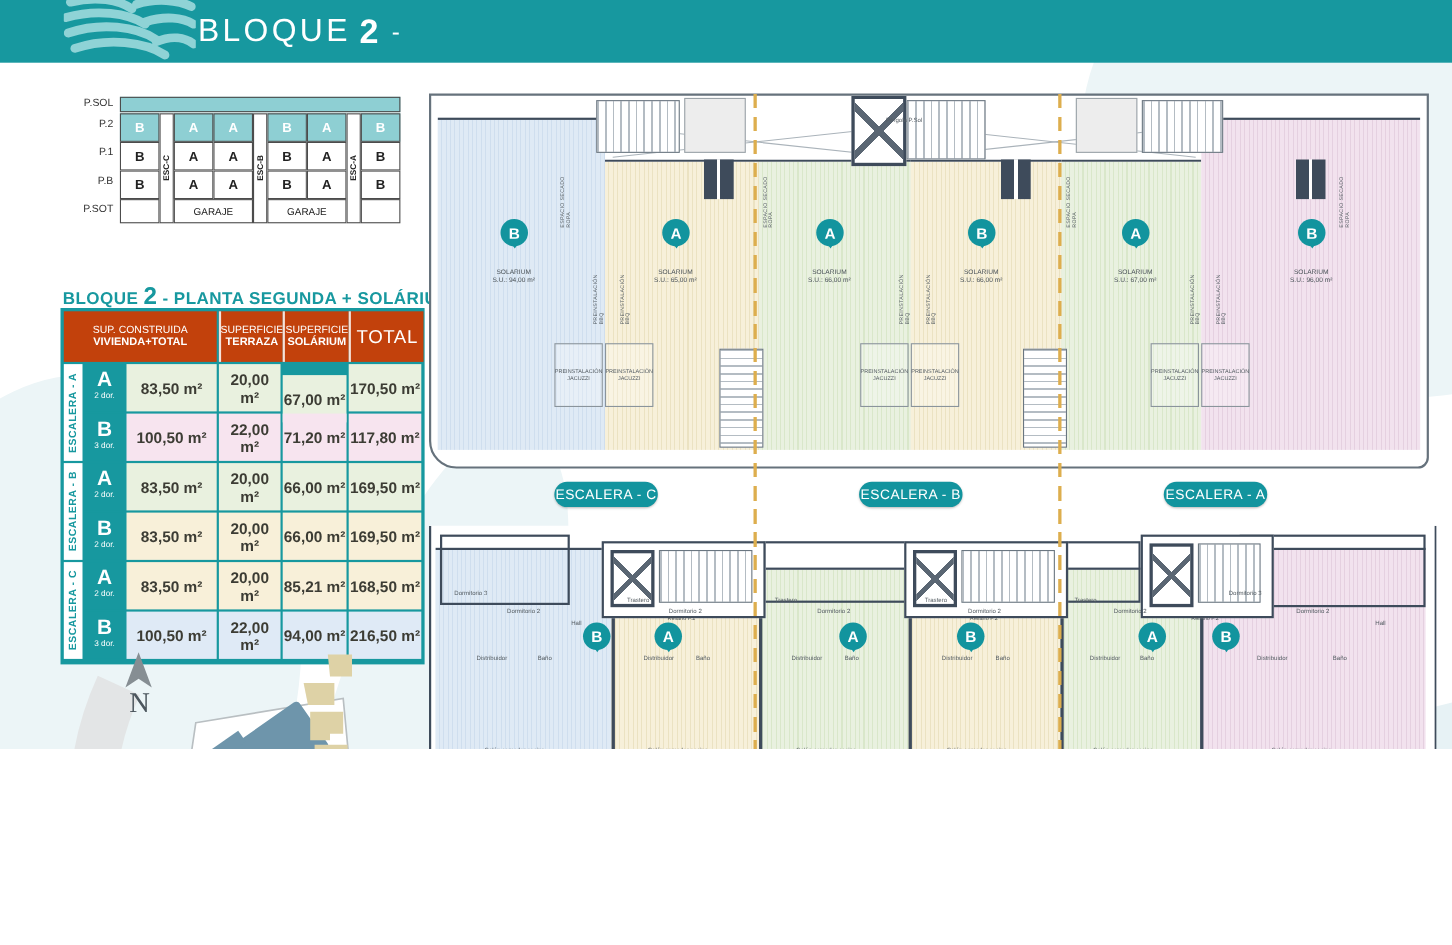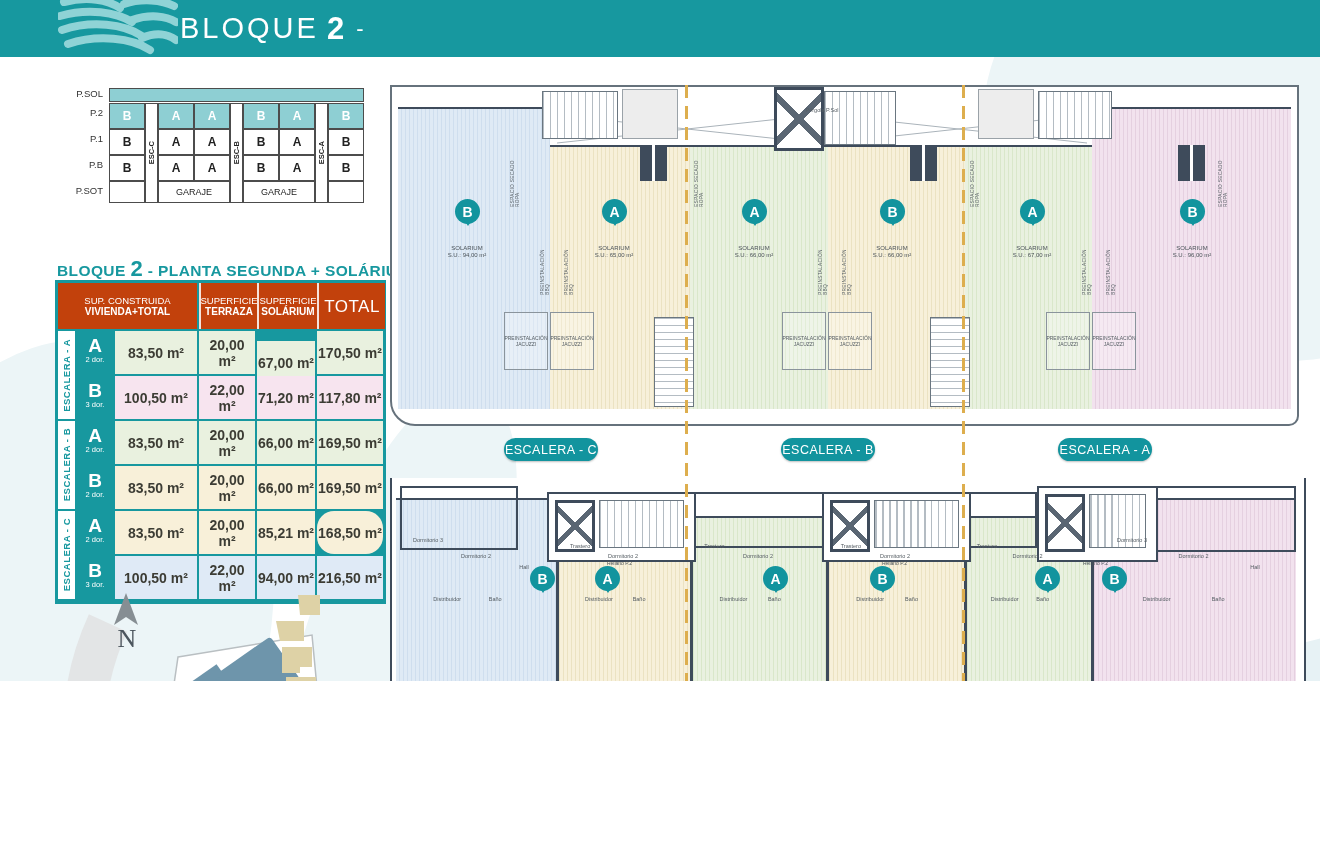--- a/index.html
+++ b/index.html
@@ -196,21 +196,21 @@
       <div class="t-cell t-val bg-cream" style="left: 144px; top: 186px; width: 56px; height: 43px; position: absolute;">20,00 m²</div>
       <div class="t-cell t-val bg-cream" style="left: 202px; top: 186px; width: 58px; height: 43px; position: absolute;">66,00 m²</div>
       <div class="t-cell t-val bg-cream" style="left: 262px; top: 186px; width: 66px; height: 43px; position: absolute;">169,50 m²</div>
       <div class="t-cell t-letter" style="left: 22px; top: 231px; width: 36px; height: 43px; position: absolute;">
         <span class="L">A</span>
         <span class="d">2 dor.</span>
       </div>
       <div class="t-cell t-val bg-cream" style="left: 60px; top: 231px; width: 82px; height: 43px; position: absolute;">83,50 m²</div>
       <div class="t-cell t-val bg-cream" style="left: 144px; top: 231px; width: 56px; height: 43px; position: absolute;">20,00 m²</div>
       <div class="t-cell t-val bg-cream" style="left: 202px; top: 231px; width: 58px; height: 43px; position: absolute;">85,21 m²</div>
-      <div class="t-cell t-val bg-cream" style="left: 262px; top: 231px; width: 66px; height: 43px; position: absolute; border-radius: 17px;">168,50 m²</div>
+      <div class="t-cell t-val bg-cream" style="left: 262px; top: 231px; width: 66px; height: 43px; position: absolute;">168,50 m²</div>
       <div class="t-cell t-letter" style="left: 22px; top: 276px; width: 36px; height: 43px; position: absolute;">
         <span class="L">B</span>
         <span class="d">3 dor.</span>
       </div>
       <div class="t-cell t-val bg-blue" style="left: 60px; top: 276px; width: 82px; height: 43px; position: absolute;">100,50 m²</div>
       <div class="t-cell t-val bg-blue" style="left: 144px; top: 276px; width: 56px; height: 43px; position: absolute;">22,00 m²</div>
       <div class="t-cell t-val bg-blue" style="left: 202px; top: 276px; width: 58px; height: 43px; position: absolute;">94,00 m²</div>
       <div class="t-cell t-val bg-blue" style="left: 262px; top: 276px; width: 66px; height: 43px; position: absolute;">216,50 m²</div>
     </div>
 

